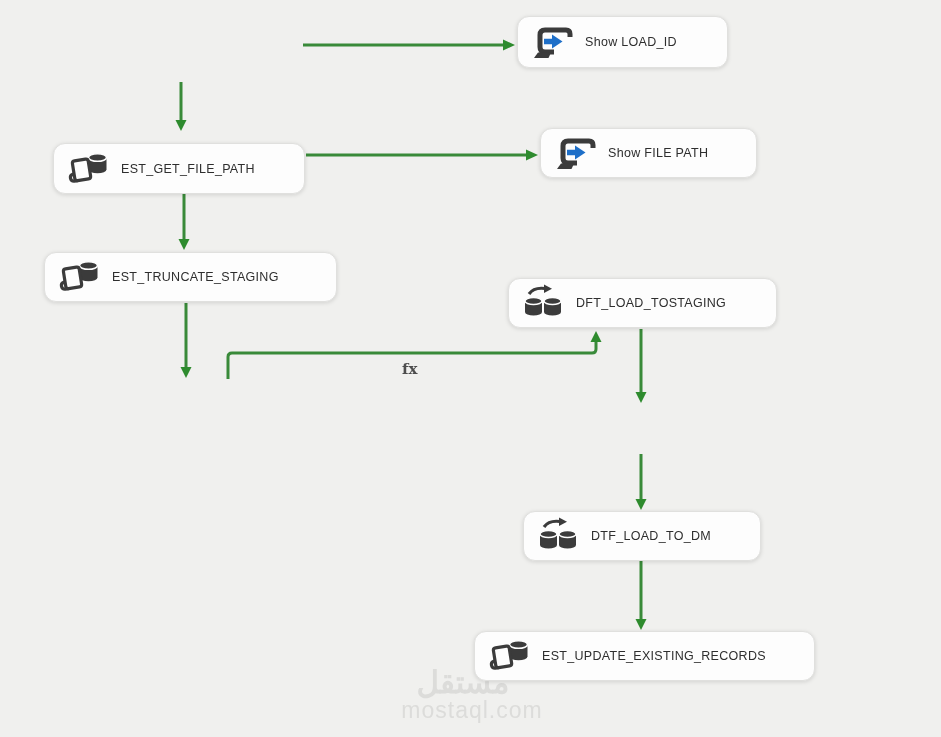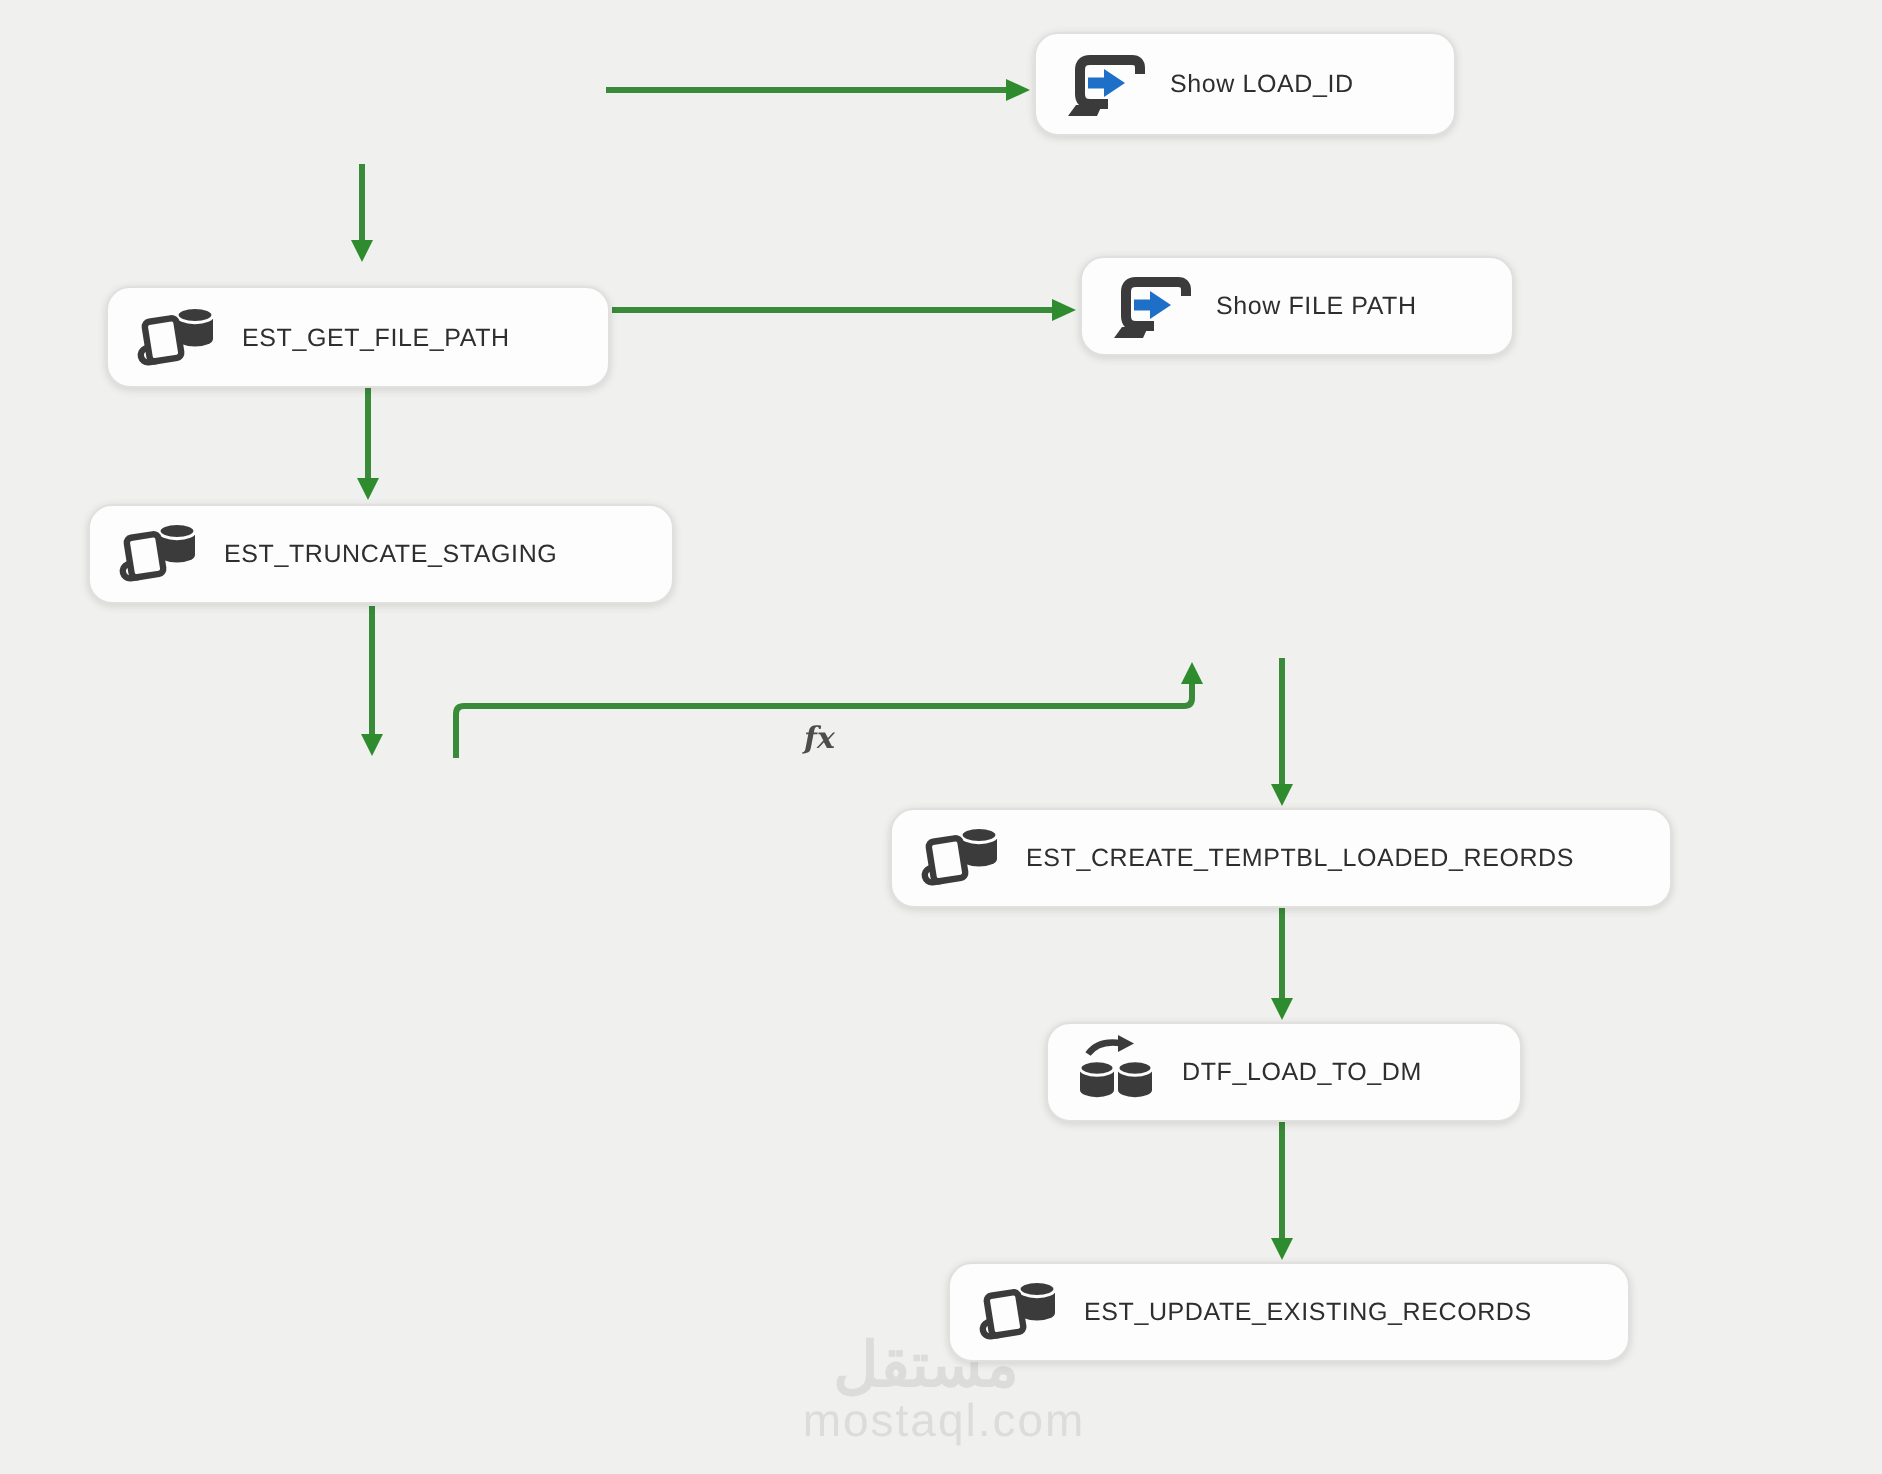--- a/index.html
+++ b/index.html
@@ -29,21 +29,21 @@
     font-size:12.5px; color:#2e2e2e; white-space:nowrap; letter-spacing:0.3px;
   }
 
   
   svg.connectors { position:absolute; inset:0; z-index:2; }
   .conn { stroke:#398a39; stroke-width:3; fill:none; }
   .conn-head { fill:#2e8b2e; stroke:none; }
 
   .fx-label {
     position:absolute; left:402px; top:360px; z-index:2;
-    font-family:"DejaVu Serif", serif; font-style:italic; font-weight:bold;
+    font-family:"DejaVu Serif", serif; font-weight:bold;
     font-size:15px; color:#4d4d4d;
   }
 
   
   .wm { position:absolute; z-index:1; color:#dcdcda; text-align:center; user-select:none; }
   .wm-ar   { left:388px; top:664px; width:150px; font-size:31px; font-weight:bold; }
   .wm-site { left:392px; top:697px; width:160px; font-size:23px; letter-spacing:1px; }
 </style>
 </head>
 <body>
@@ -144,47 +144,47 @@
         <ellipse cx="31.5" cy="8.5" rx="9" ry="3.8" fill="#3b3b3b" stroke="#fdfdfd" stroke-width="1.6"></ellipse>
         <g transform="rotate(-9 15 24)">
           <rect x="8" y="11" width="16" height="20" rx="2.5" fill="#fdfdfd" stroke="#3b3b3b" stroke-width="3.2"></rect>
           <path d="M10.5 31 h-3.4 a3.6 3.6 0 0 1 -0.5 -7.1" fill="none" stroke="#3b3b3b" stroke-width="3.2" stroke-linecap="round"></path>
         </g>
       </svg>
     </span>
     <span class="label">EST_TRUNCATE_STAGING</span>
   </div>
 
-
-
-  <div class="node" style="left:445px;top:404px;width:391px;height:50px">
-    <span class="icon">
-      <svg width="44" height="40" viewBox="0 0 44 40">
-        <path d="M22.5 8.5 a9 3.8 0 0 1 18 0 v12 a9 3.8 0 0 1 -18 0 z" fill="#3b3b3b"></path>
-        <ellipse cx="31.5" cy="8.5" rx="9" ry="3.8" fill="#3b3b3b" stroke="#fdfdfd" stroke-width="1.6"></ellipse>
-        <g transform="rotate(-9 15 24)">
-          <rect x="8" y="11" width="16" height="20" rx="2.5" fill="#fdfdfd" stroke="#3b3b3b" stroke-width="3.2"></rect>
-          <path d="M10.5 31 h-3.4 a3.6 3.6 0 0 1 -0.5 -7.1" fill="none" stroke="#3b3b3b" stroke-width="3.2" stroke-linecap="round"></path>
-        </g>
-      </svg>
-    </span>
-    <span class="label">EST_CREATE_TEMPTBL_LOADED_REORDS</span>
-  </div>
-
-  <div class="node" style="left:523px;top:511px;width:238px;height:50px">
+  <div class="node" style="left:508px;top:278px;width:269px;height:50px">
     <span class="icon">
       <svg width="44" height="38" viewBox="0 0 44 38">
         <path d="M4 17 a8.5 3.6 0 0 1 17 0 v11 a8.5 3.6 0 0 1 -17 0 z" fill="#3b3b3b"></path>
         <ellipse cx="12.5" cy="17" rx="8.5" ry="3.6" fill="#3b3b3b" stroke="#fdfdfd" stroke-width="1.5"></ellipse>
         <path d="M23 17 a8.5 3.6 0 0 1 17 0 v11 a8.5 3.6 0 0 1 -17 0 z" fill="#3b3b3b"></path>
         <ellipse cx="31.5" cy="17" rx="8.5" ry="3.6" fill="#3b3b3b" stroke="#fdfdfd" stroke-width="1.5"></ellipse>
         <path d="M8 10 q5 -7 16 -5.5" fill="none" stroke="#3b3b3b" stroke-width="3.2"></path>
         <polygon points="23,0.5 31,4.8 23,9" fill="#3b3b3b"></polygon>
       </svg>
     </span>
+    <span class="label">DFT_LOAD_TOSTAGING</span>
+  </div>
+
+
+
+  <div class="node" style="left:523px;top:511px;width:238px;height:50px">
+    <span class="icon">
+      <svg width="44" height="38" viewBox="0 0 44 38">
+        <path d="M4 17 a8.5 3.6 0 0 1 17 0 v11 a8.5 3.6 0 0 1 -17 0 z" fill="#3b3b3b"></path>
+        <ellipse cx="12.5" cy="17" rx="8.5" ry="3.6" fill="#3b3b3b" stroke="#fdfdfd" stroke-width="1.5"></ellipse>
+        <path d="M23 17 a8.5 3.6 0 0 1 17 0 v11 a8.5 3.6 0 0 1 -17 0 z" fill="#3b3b3b"></path>
+        <ellipse cx="31.5" cy="17" rx="8.5" ry="3.6" fill="#3b3b3b" stroke="#fdfdfd" stroke-width="1.5"></ellipse>
+        <path d="M8 10 q5 -7 16 -5.5" fill="none" stroke="#3b3b3b" stroke-width="3.2"></path>
+        <polygon points="23,0.5 31,4.8 23,9" fill="#3b3b3b"></polygon>
+      </svg>
+    </span>
     <span class="label">DTF_LOAD_TO_DM</span>
   </div>
 
   <div class="node" style="left:474px;top:631px;width:341px;height:50px">
     <span class="icon">
       <svg width="44" height="40" viewBox="0 0 44 40">
         <path d="M22.5 8.5 a9 3.8 0 0 1 18 0 v12 a9 3.8 0 0 1 -18 0 z" fill="#3b3b3b"></path>
         <ellipse cx="31.5" cy="8.5" rx="9" ry="3.8" fill="#3b3b3b" stroke="#fdfdfd" stroke-width="1.6"></ellipse>
         <g transform="rotate(-9 15 24)">
           <rect x="8" y="11" width="16" height="20" rx="2.5" fill="#fdfdfd" stroke="#3b3b3b" stroke-width="3.2"></rect>

